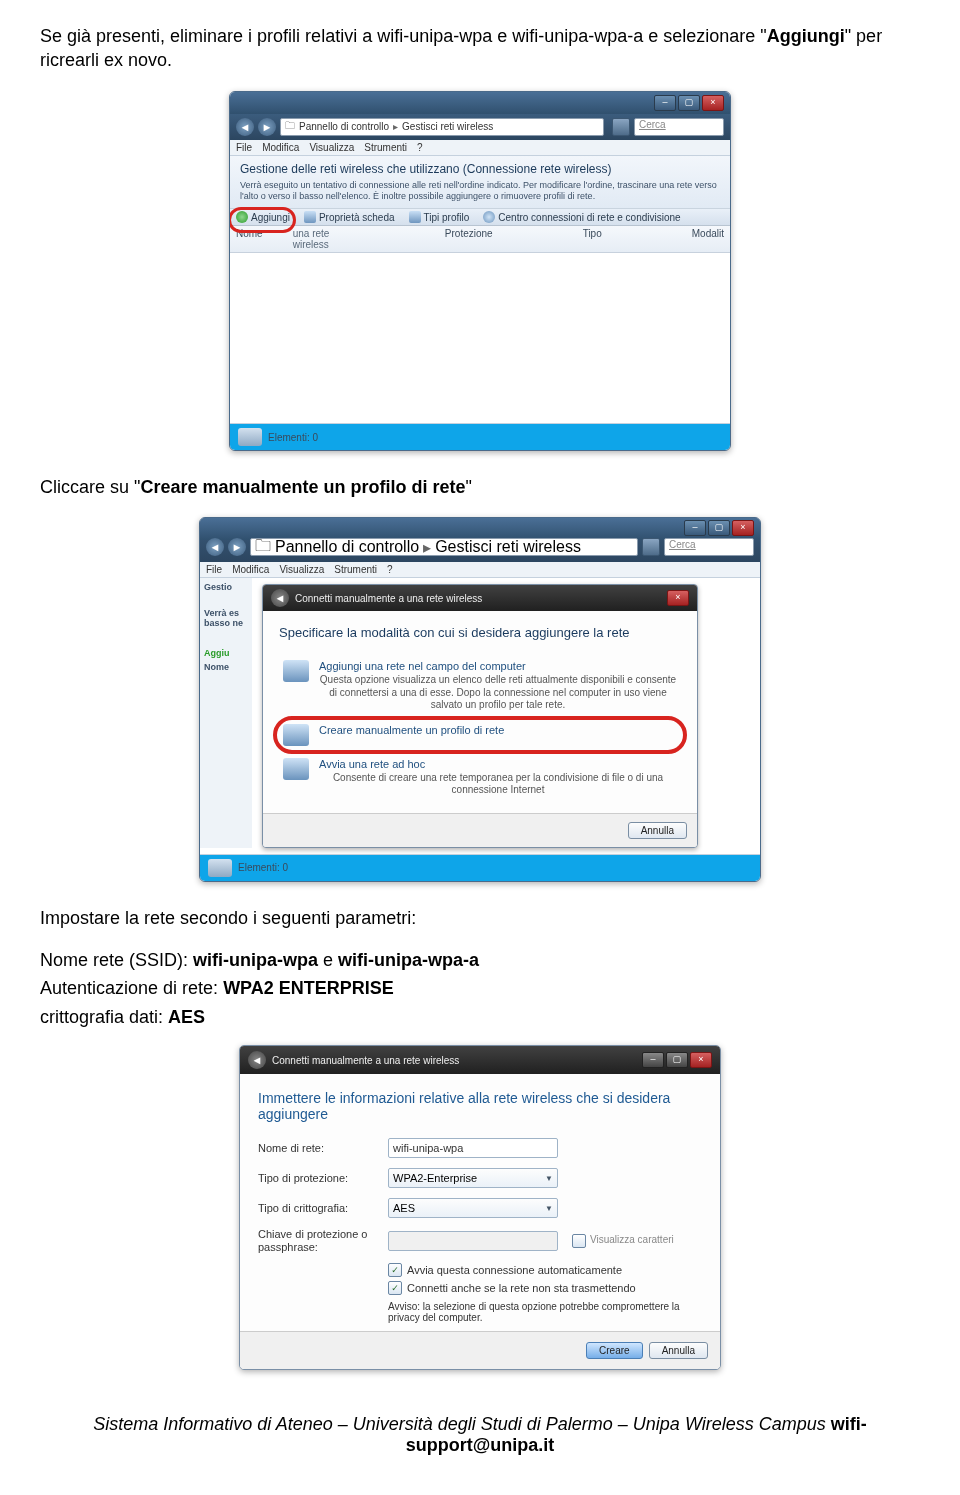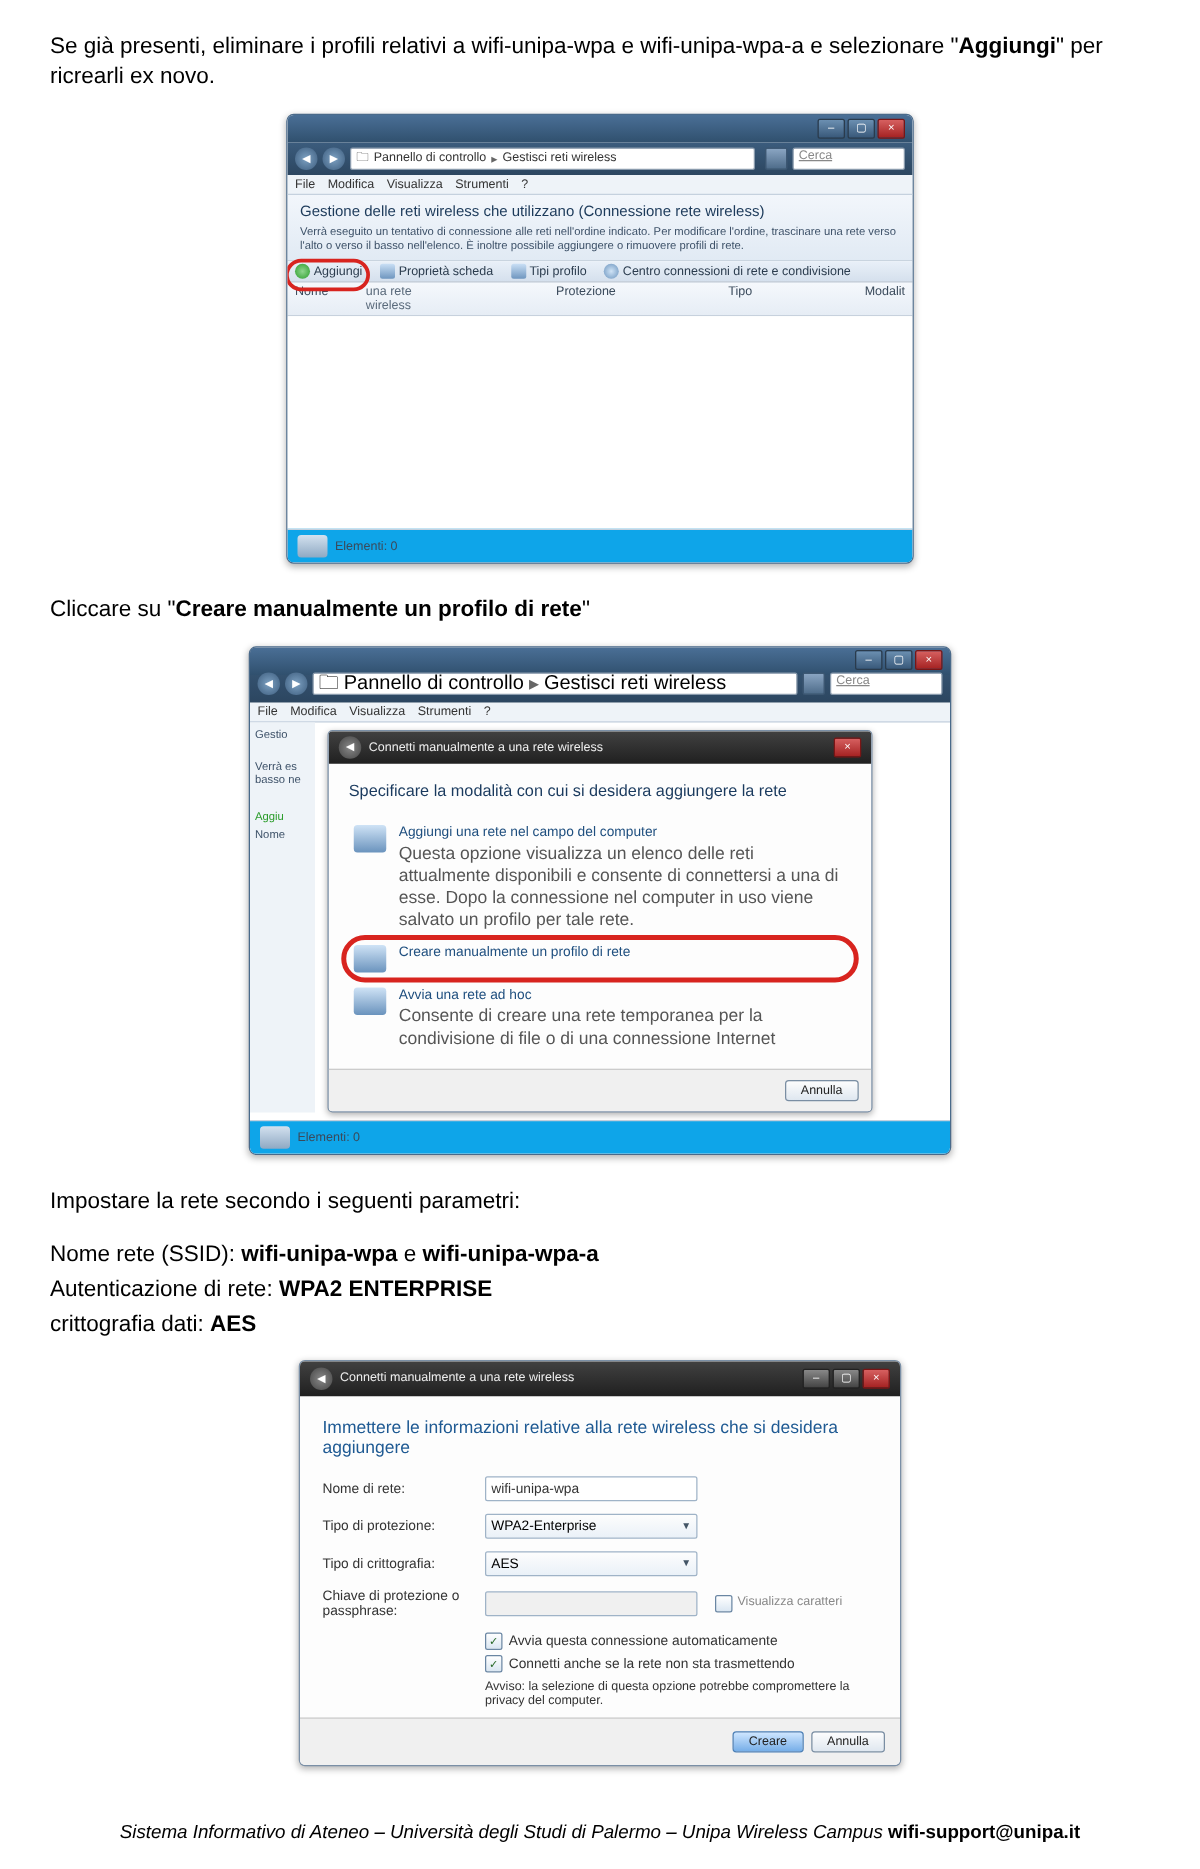--- a/index.html
+++ b/index.html
@@ -1,19 +1,19 @@
 <!DOCTYPE html>
 <html><head>
 <meta charset="utf-8">
 <style>
   body { font-family: Arial, Helvetica, sans-serif; margin: 0; background: #fff; width: 960px; }
   .page { padding: 24px 40px 18px 40px; }
   .para { font-size: 18px; line-height: 1.35; margin-bottom: 18px; }
   .bold { font-weight: bold; }
-  .footer { text-align: center; font-style: italic; font-size: 15px; margin-top: 44px; }
+  .footer { text-align: center; font-style: italic; font-size: 18px; margin-top: 44px; }
 
   
   .win { width: 500px; margin: 10px auto 24px auto; border: 1px solid #4a6a8a; border-radius: 6px; overflow: hidden; box-shadow: 0 2px 6px rgba(0,0,0,0.3); background: #fff; }
   .win-titlebar { display: flex; align-items: center; justify-content: space-between; padding: 3px 6px; font-size: 10px; color: #fff;
     background: linear-gradient(#4a6f96, #30506e); }
   .win-titlebar .caption { display:flex; align-items:center; gap:4px; }
   .win-btns { display:flex; gap:2px; }
   .win-btn { width: 20px; height: 14px; border: 1px solid #2a3b4c; border-radius: 2px; background: linear-gradient(#6b8fb1,#39597a); font-size:9px; line-height:12px; text-align:center; color:#fff; }
   .win-btn.close { background: linear-gradient(#d66060,#a52222); border-color:#7a1515; }
 
@@ -41,32 +41,32 @@
   .statusbar { background:#0ea5e9; border-top:1px solid #c5d1de; padding:4px 8px; font-size:10px; color:#3a4a5b; display:flex; align-items:center; gap:6px; }
   .statusbar .ico { width:24px; height:18px; background:linear-gradient(#d3e1ef,#8fa9c3); border-radius:3px; }
 
   
   .wiz-wrap { width:560px; margin:10px auto 24px auto; position:relative; border:1px solid #4a6a8a; border-radius:6px; overflow:hidden; box-shadow:0 2px 6px rgba(0,0,0,0.3); background:#fff; }
   .wiz-back { height:44px; background:linear-gradient(#3b5c7d,#2c4660); position:relative; }
   .wiz-back .toprow { position:absolute; top:0; left:0; right:0; height:18px; background:linear-gradient(#4a6f96,#30506e); display:flex; justify-content:space-between; padding:2px 6px; font-size:9px; color:#fff; }
   .wiz-back .addrback { position:absolute; top:20px; left:6px; right:6px; display:flex; align-items:center; gap:4px; }
   .menubar2 { background:#eef3f8; font-size:10px; padding:2px 6px; color:#333; display:flex; gap:10px; border-bottom:1px solid #c5d1de; }
   .sidefade { display:flex; }
-  .sidefade .left, .sidefade .right { width:44px; background:#eef3f8; font-size:9px; color:#3d5168; padding:4px; }
+  .sidefade .left, .sidefade .right { width:44px; background:#eef3f8; font-size:9px; color:#3d5168; padding:4px;font-weight:bold; }
   .sidefade .right { visibility:hidden; }
 
   .wizard { margin:6px 10px 0 10px; border:1px solid #7a8fa6; border-radius:4px; overflow:hidden; box-shadow:0 2px 5px rgba(0,0,0,0.3); background:#fdfdfd; }
   .wizard .whead { background:linear-gradient(#414141,#202020); color:#eee; font-size:10px; padding:4px 8px; display:flex; align-items:center; gap:6px; }
   .wizard .whead .backcirc { width:18px; height:18px; border-radius:50%; background:radial-gradient(#888,#444); color:#fff; display:flex; align-items:center; justify-content:center; font-size:11px; }
   .wizard .wbody { padding:14px 16px 10px 16px; }
   .wizard .wtitle { font-size:13px; color:#1a3a5e; margin-bottom:14px; }
   .opt { display:flex; gap:10px; padding:6px 4px; }
   .opt .oicon { width:26px; height:22px; background:linear-gradient(#cfe3f6,#6a93bd); border-radius:3px; flex-shrink:0; }
   .opt .olabel { font-size:11px; color:#1f4f7f; }
-  .opt .odesc { font-size:14px; color:#555; line-height:1.25; margin-top:2px; }
+  .opt .odesc { font-size:10px; color:#555; line-height:1.25; margin-top:2px;text-align:center; }
   .redblob { position:relative; }
   .redblob::before { content:""; position:absolute; left:-6px; top:-2px; right:-6px; bottom:-2px; border:4px solid #d8241f; border-radius:22px; pointer-events:none; filter:blur(0.4px); }
   .wizard .wfoot { display:flex; justify-content:flex-end; padding:8px 10px; background:#f0f0f0; border-top:1px solid #ccc; }
   .btn-vista { font-size:10px; padding:2px 12px; border:1px solid #7a8ea3; border-radius:3px; background:linear-gradient(#fdfdfd,#dfe7f0); color:#222; }
   .btn-vista.primary { background:linear-gradient(#cfe6ff,#76aee8); border-color:#4b7fb6; }
   .wiz-wrap .statusbar { margin-top:6px; }
 
   
   .form3 { width:480px; margin:12px auto 0 auto; border:1px solid #7a8fa6; border-radius:5px; overflow:hidden; box-shadow:0 2px 6px rgba(0,0,0,0.3); background:#fdfdfd; }
   .form3 .fhead { background:linear-gradient(#414141,#202020); color:#eee; font-size:10px; padding:5px 8px; display:flex; align-items:center; gap:6px; justify-content:space-between; }

